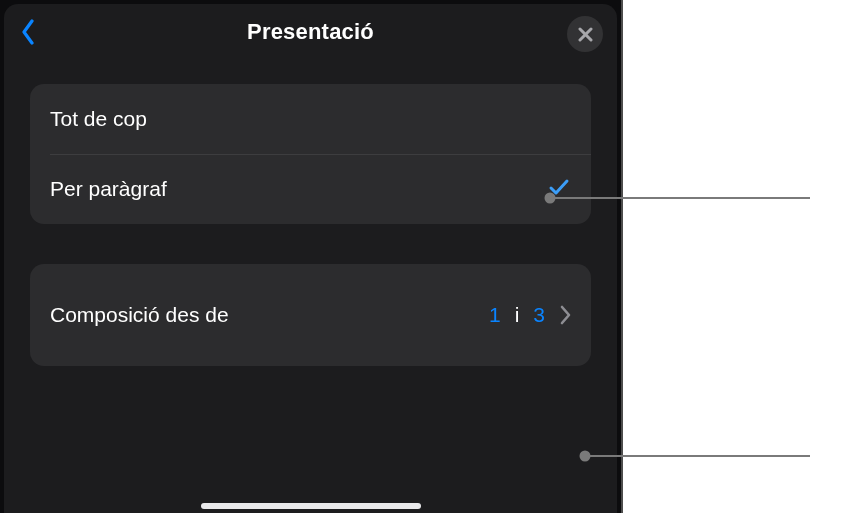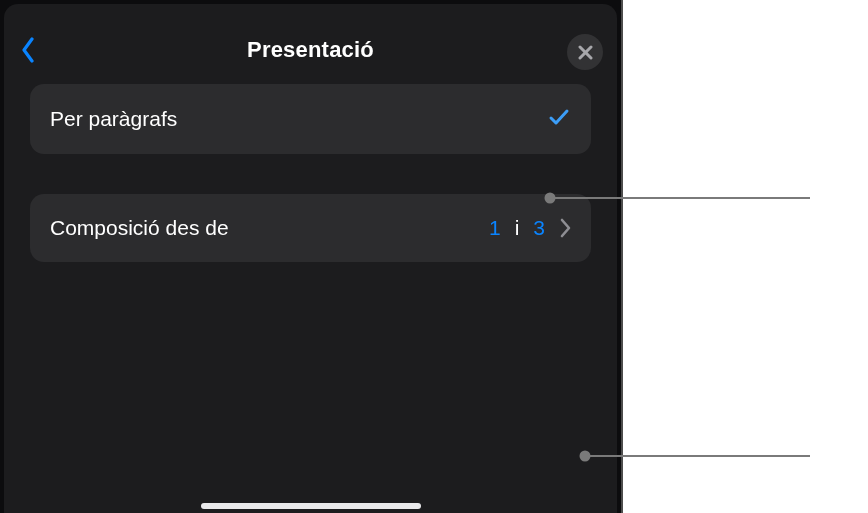--- a/index.html
+++ b/index.html
@@ -37,21 +37,20 @@
     left:4px; top:4px; right:4px; bottom:0;
     background:var(--panel);
     border-radius:14px 14px 0 0;
   }
   .header{
     position:relative;
     height:56px;
     display:flex;
     align-items:center;
     justify-content:center;
-    margin-top:18px;
   }
   .back{
     position:absolute;
     left:10px; top:14px;
     width:28px;height:28px;
     display:flex;align-items:center;justify-content:center;
   }
   .back svg{width:16px;height:26px;stroke:var(--accent);stroke-width:3.2;fill:none;stroke-linecap:round;stroke-linejoin:round;}
   .title{
     font-size:22px;
@@ -96,21 +95,21 @@
   }
   .check svg{width:24px;height:24px;stroke:var(--check);stroke-width:3;fill:none;stroke-linecap:round;stroke-linejoin:round;}
 
   .build-from{
     margin-top:40px;
     background:var(--group);
     border-radius:14px;
     height:68px;
     display:flex;
     align-items:center;
-    padding:0 20px;
+    padding:17px 20px;
     justify-content:space-between;
   }
   .bf-label{font-size:21px;}
   .bf-right{
     display:flex;
     align-items:center;
     gap:14px;
     font-size:21px;
   }
   .num{color:var(--accent);}
@@ -166,21 +165,24 @@
         <svg viewBox="0 0 15 15">
             <line x1="2" y1="2" x2="13" y2="13"></line>
             <line x1="13" y1="2" x2="2" y2="13"></line>
           </svg>
       </div>
     </div>
 
     <div class="content">
       <div class="group">
         <div class="row">
-          <span>Per paràgrafs</span>
+          <span>Tot de cop</span>
+        </div>
+        <div class="row">
+          <span>Per paràgraf</span>
           <span class="check">
             <svg viewBox="0 0 24 24">
                 <polyline points="4,13 9,18 20,6"></polyline>
               </svg>
           </span>
         </div>
       </div>
 
       <div class="build-from">
         <span class="bf-label">Composició des de</span>

